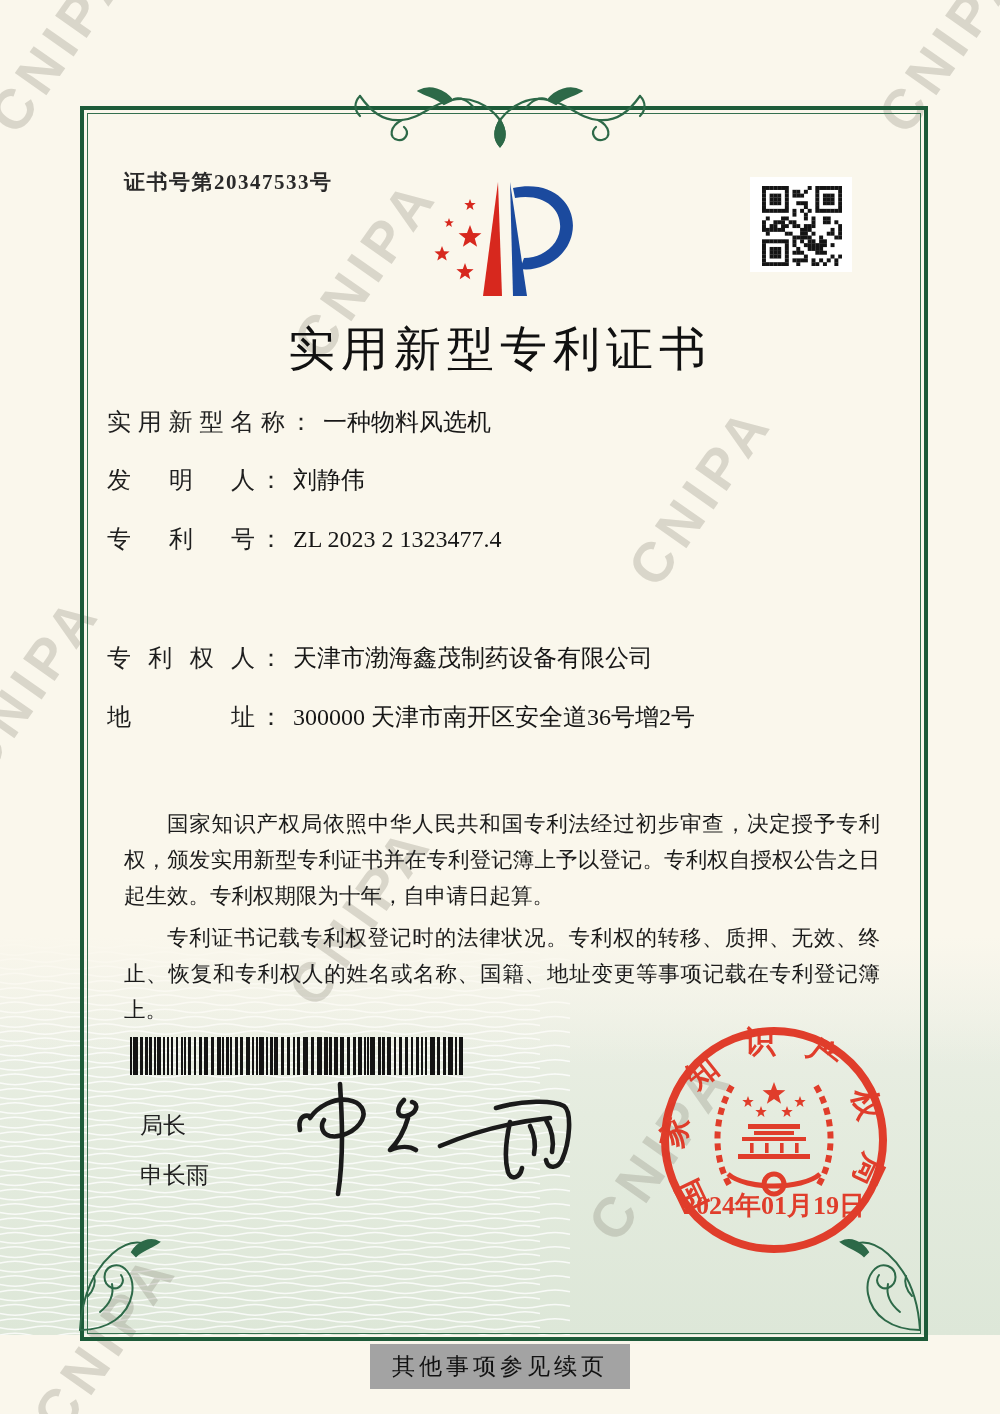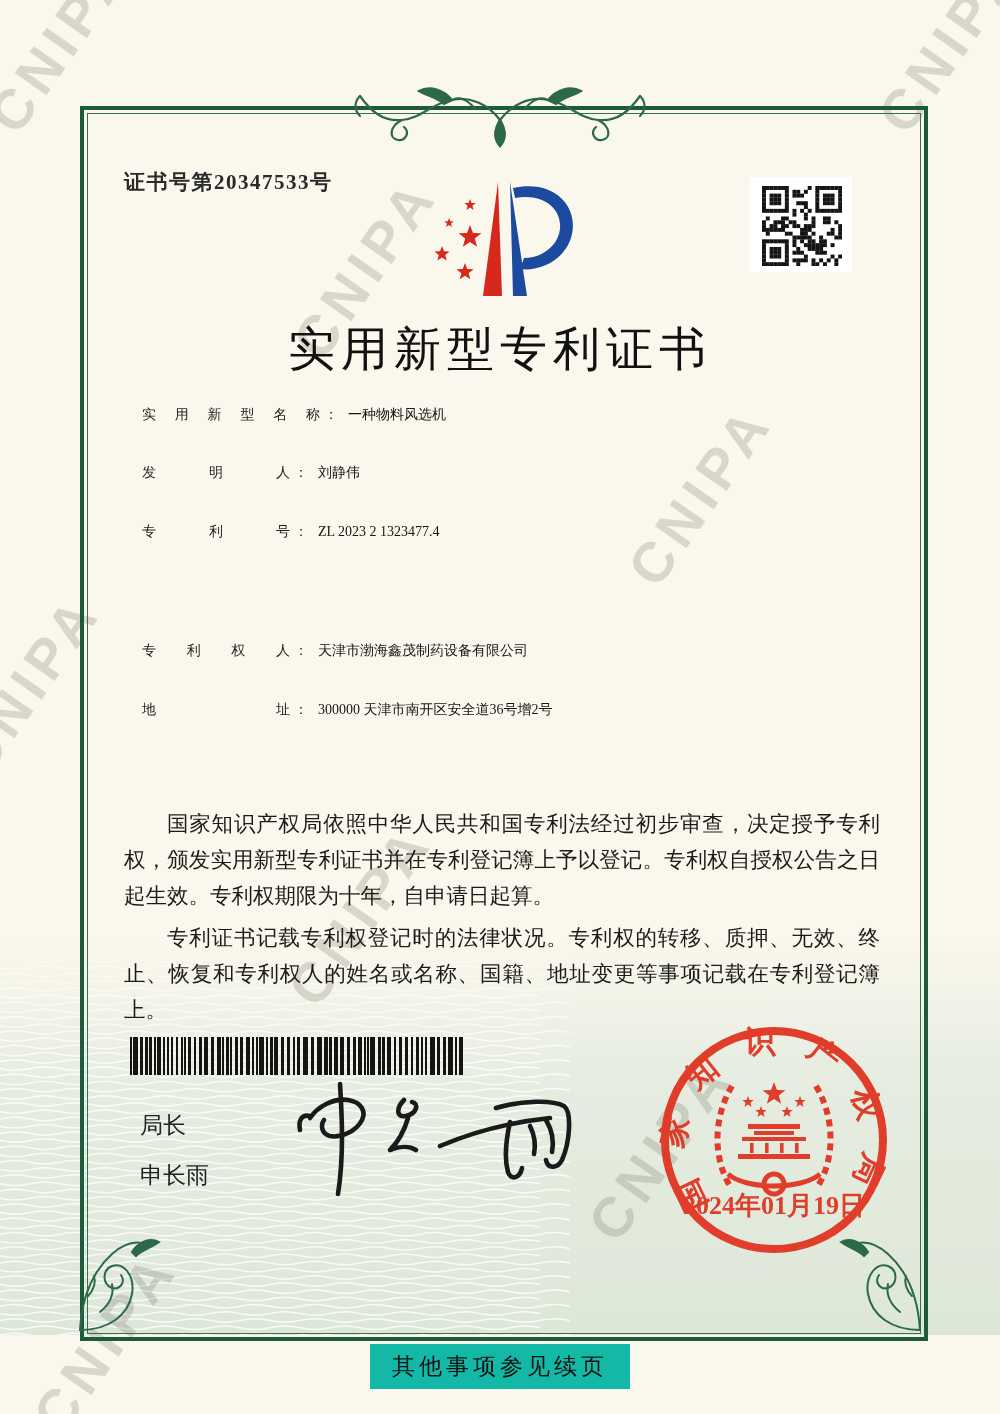--- a/index.html
+++ b/index.html
@@ -20,42 +20,42 @@
   .orn{position:absolute;z-index:3}
   .content{position:absolute;inset:0;z-index:4;}
   
   .certno{position:absolute;left:124px;top:168px;font-size:21px;letter-spacing:1.5px;color:#2a2a2a;font-weight:bold;}
   .logo{position:absolute;left:420px;top:174px;}
   .qrbox{position:absolute;left:750px;top:177px;width:102px;height:95px;background:#ffffff;}
   .qr{position:absolute;left:762px;top:186px;}
   .doc-title{position:absolute;left:0;top:318px;width:100%;text-align:center;
              font-size:47px;font-weight:400;letter-spacing:6px;color:#111;}
   
-  .frow{position:absolute;left:142px;height:30px;font-size:14px;white-space:nowrap;}
+  .frow{position:absolute;left:107px;height:30px;font-size:24px;white-space:nowrap;}
   .flabel{display:inline-block;text-align:justify;text-align-last:justify;vertical-align:top;}
   .flabel.w6{width:178px;} .flabel.w5{width:148px;}
   .fcolon{display:inline-block;margin:0 2px 0 4px;}
   .fvalue{display:inline-block;margin-left:8px;color:#161616;}
   .grant-no{position:absolute;left:503px;top:760px;font-size:22px;white-space:nowrap;}
   .grant-no .flabel{width:118px;}
   
   .paras{position:absolute;left:124px;top:806px;width:756px;font-size:21.5px;line-height:36px;
          text-align:justify;color:#1b1b1b;}
   .paras p{margin:0 0 6px 0;text-indent:2em;}
   
   .barcode{position:absolute;left:130px;top:1037px;}
   .sig-title{position:absolute;left:140px;top:1110px;font-size:23px;
              font-family:"Liberation Sans","DejaVu Sans",sans-serif;color:#222;}
   .sig-name{position:absolute;left:140px;top:1160px;font-size:23px;
             font-family:"Liberation Sans","DejaVu Sans",sans-serif;color:#222;text-align:right;}
   .signature{position:absolute;left:288px;top:1058px;}
   .seal{position:absolute;left:649px;top:1015px;opacity:.93;}
   .page-info{position:absolute;left:0;top:1294px;width:100%;text-align:center;font-size:19px;color:#333;
              letter-spacing:2px;z-index:4}
-  .note{position:absolute;left:50%;top:1344px;transform:translateX(-50%);background:#14b8a6;
+  .note{position:absolute;left:50%;top:1344px;transform:translateX(-50%);background:#a3a3a3;
         padding:7px 22px;font-size:23px;letter-spacing:4px;color:#111;z-index:4;white-space:nowrap;}
 </style>
 </head>
 <body>
 
 <div class="page">
 
   <div class="waves">
     <svg width="1000" height="400" viewBox="0 0 1000 400">
       <g id="wave-g" stroke="#ffffff" stroke-width="1.5" fill="none" opacity="0.8">

